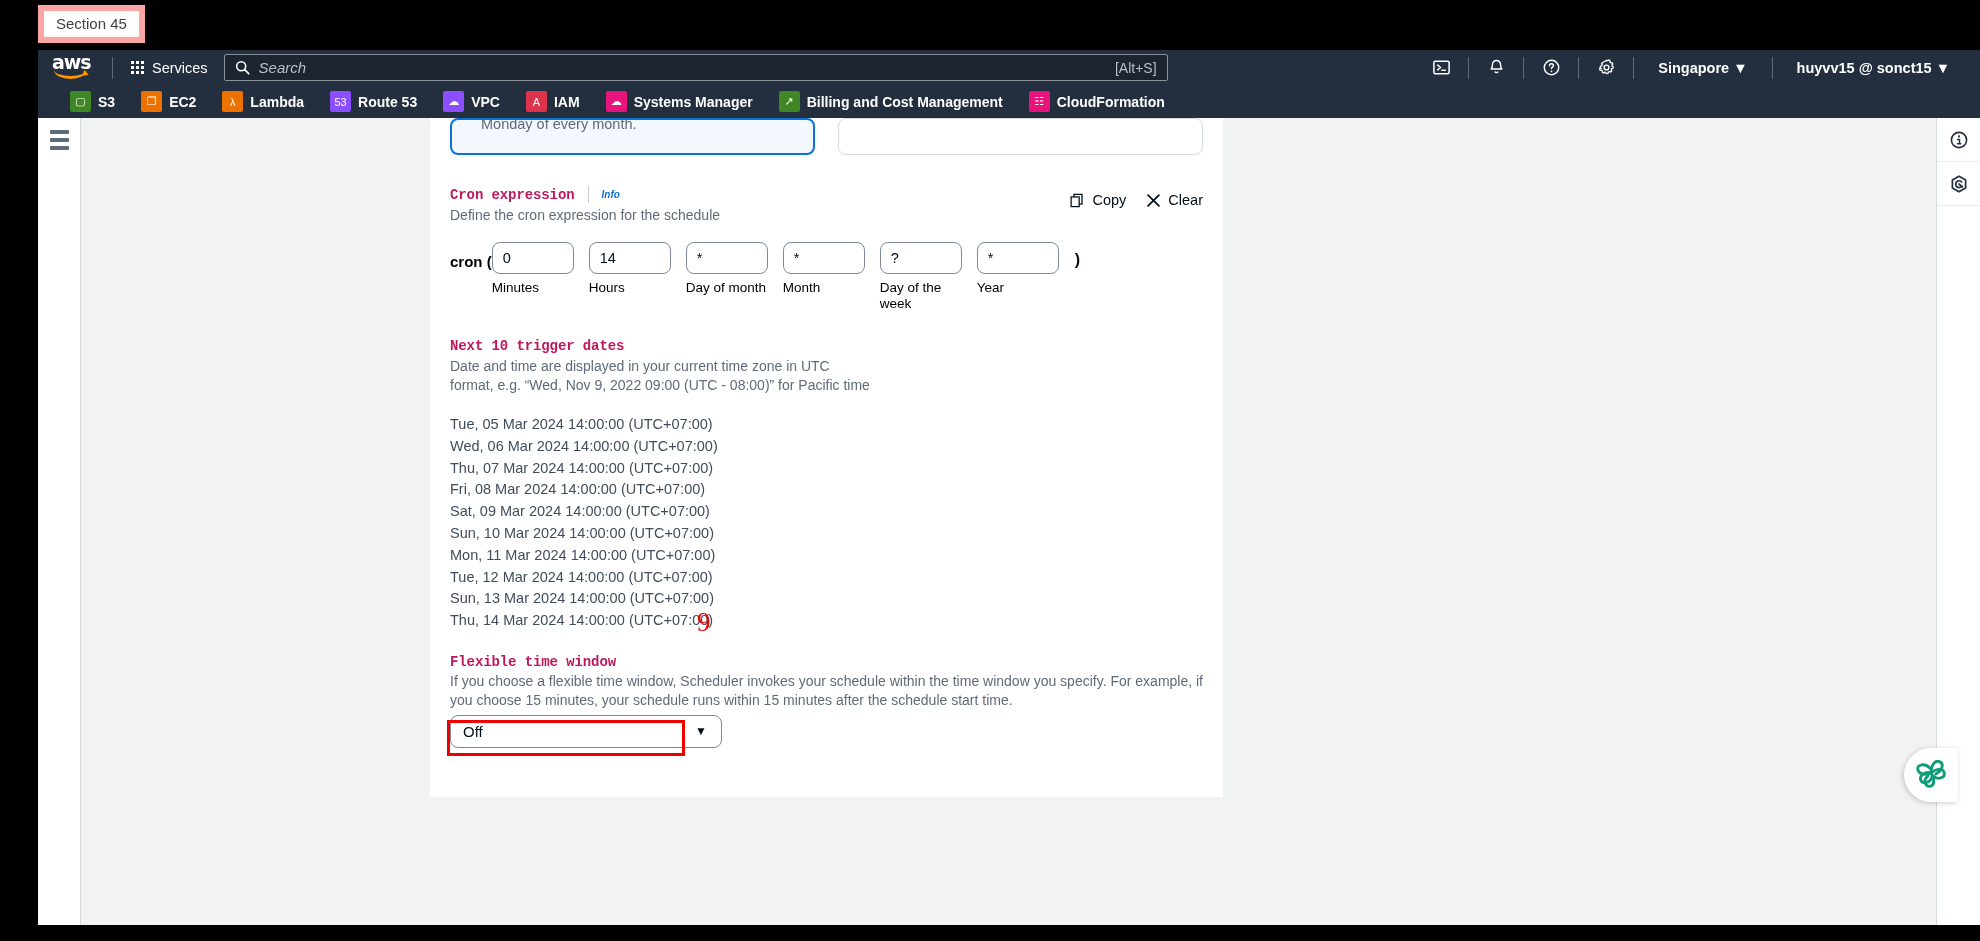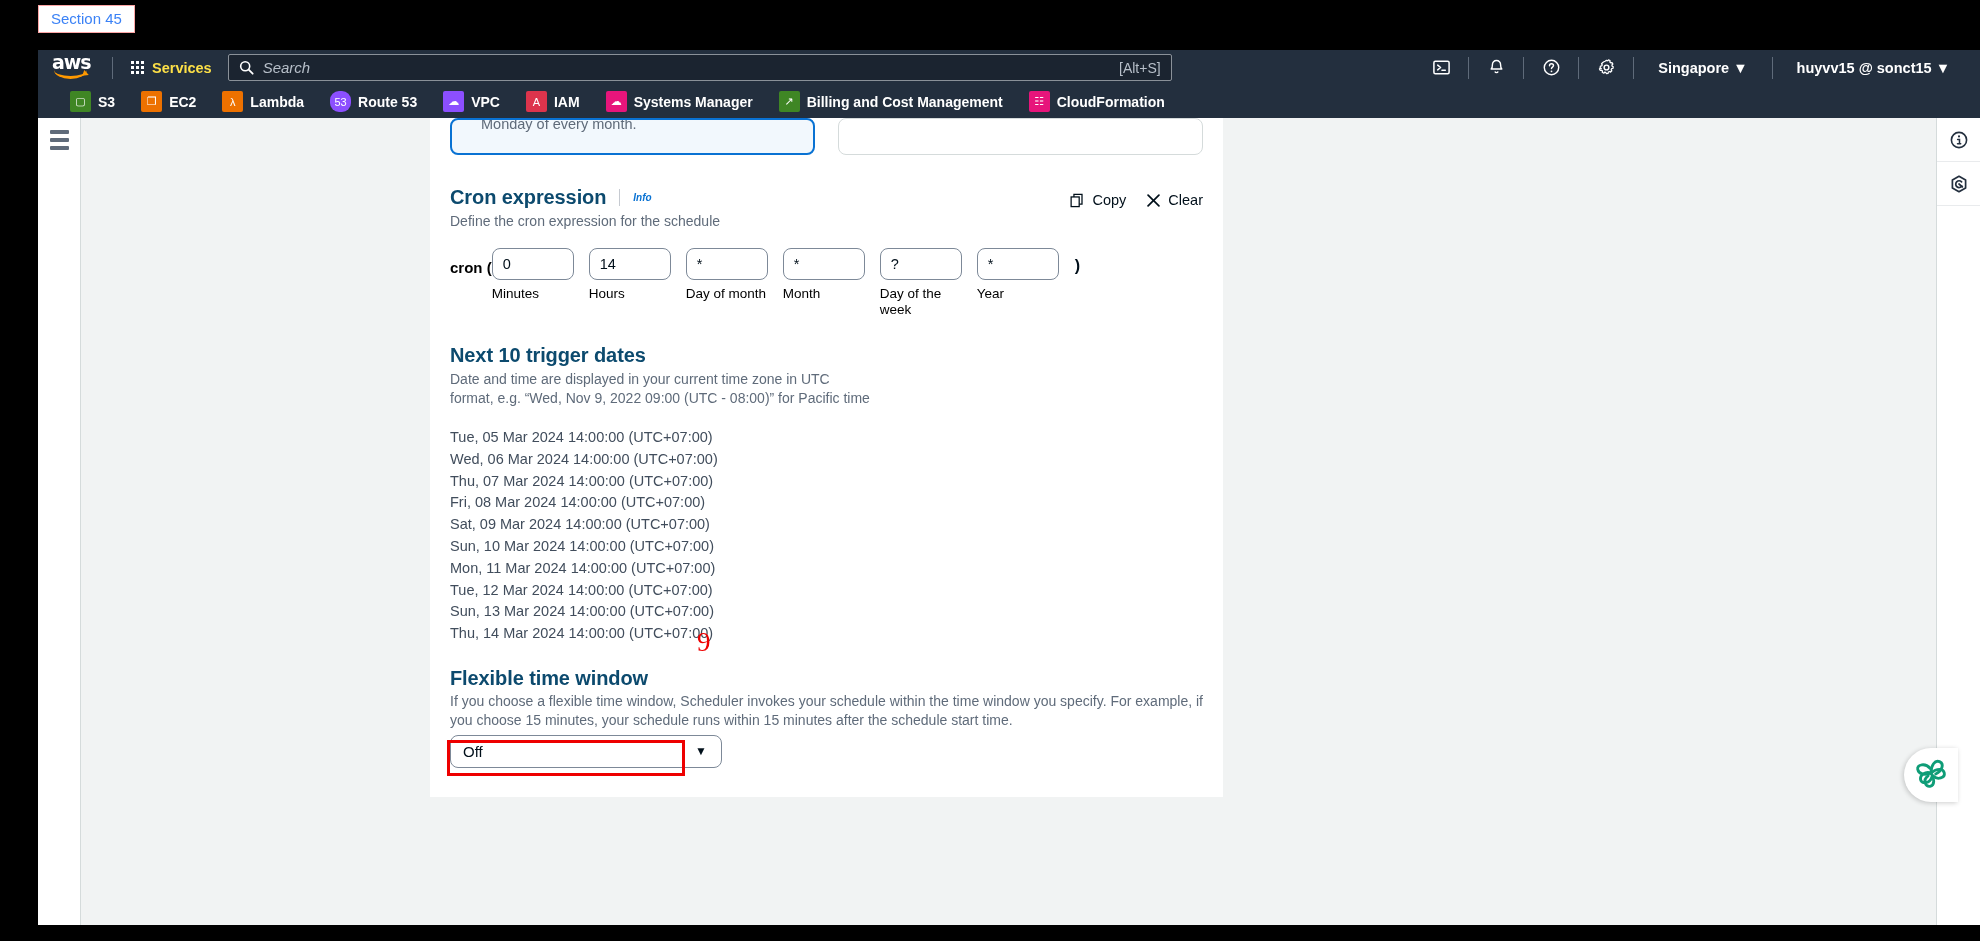--- a/index.html
+++ b/index.html
@@ -6,23 +6,23 @@
   html, body {
     width: 1980px; height: 941px;
     background: #000;
     font-family: "Liberation Sans", sans-serif;
     overflow: hidden;
   }
 
   
   .section-chip {
     position: absolute; left: 38px; top: 5px;
-    background: #ffffff; border: 1px solid #fca5a5;
+    background: #ffffff; border: 6px solid #fca5a5;
     padding: 5px 12px 6px 12px;
-    font-size: 15px; color: #3b82f6; line-height: 1;
+    font-size: 15px; color: #404040; line-height: 1;
     z-index: 50;
   }
 
   
   .viewport {
     position: absolute; left: 38px; top: 50px;
     width: 1942px; height: 875px;
     background: #f1f3f3;
     overflow: hidden;
   }
@@ -52,21 +52,21 @@
   .aws-logo .smile:after {
     content:""; position:absolute; right:-2px; top:1px;
     border-left: 6px solid #ff9900;
     border-top: 3px solid transparent;
     border-bottom: 3px solid transparent;
     transform: rotate(22deg);
   }
   .nav-div { width: 1px; height: 22px; background: #5f6b7a; margin: 0 10px; flex: none; }
   .services-btn {
     display: flex; align-items: center; gap: 8px;
-    color: #fde047; font-size: 14.5px; font-weight: bold;
+    color: #ffffff; font-size: 14.5px; font-weight: normal;
     padding: 4px 8px; cursor: pointer; flex: none;
   }
   .grid-icon { display: grid; grid-template-columns: repeat(3, 3px); gap: 2px; }
   .grid-icon i { width: 3px; height: 3px; background: #fff; display: block; }
 
   .searchwrap {
     flex: none; margin-left: 8px;
     width: 944px; height: 27px;
     background: #1b2430; border: 1px solid #8a9199;
     border-radius: 2px;
@@ -101,21 +101,21 @@
   }
   .svcicon {
     width: 21px; height: 21px; border-radius: 2px; flex: none;
     display: flex; align-items: center; justify-content: center;
     font-size: 11px; color: #fff; font-weight: normal;
     overflow: hidden;
   }
   .ic-s3 { background: #3f8624; }
   .ic-ec2 { background: #ed7100; }
   .ic-lam { background: #ed7100; }
-  .ic-r53 { background: #8c4fff; border-radius: 9px; }
+  .ic-r53 { background: #8c4fff; }
   .ic-vpc { background: #8c4fff; }
   .ic-iam { background: #dd344c; }
   .ic-ssm { background: #e7157b; }
   .ic-bill { background: #3f8624; }
   .ic-cfn { background: #e7157b; }
 
   
   .bodyarea {
     position: relative;
     height: 807px; background: #f1f3f3;
@@ -156,22 +156,23 @@
     background: #fff; position: relative; overflow: hidden;
   }
   .radio-card.sel { border: 2px solid #0972d3; background: #f2f8fd; }
   .rc-txt {
     position: absolute; left: 30px; top: -24px;
     font-size: 14.5px; color: #5f6b7a; line-height: 19px; width: 320px;
   }
   .radio-card.sel .rc-txt { left: 29px; }
 
   h2.sect {
-    font-size: 20px; color: #0c4a6e; font-weight: bold;
+    font-size: 14px; color: #be185d; font-weight: bold;
     letter-spacing: -0.1px;
+    font-family: Liberation Mono, monospace;
   }
   .hdr-line { display: flex; align-items: center; gap: 0; }
   .hdr-div { width: 1px; height: 17px; background: #c6cad1; margin: 0 13px; }
   .info-link { color: #0972d3; font-size: 10px; font-weight: bold; cursor: pointer; font-style: italic; }
   .sub { font-size: 14px; color: #5f6b7a; margin-top: 3px; line-height: 19px; }
 
   .copyclear { position: absolute; right: 20px; display: flex; gap: 20px; align-items: center; }
   .cc-btn { display: flex; align-items: center; gap: 7px; font-size: 14.5px; color: #000f1a; cursor: pointer; }
 
   .cronrow { display: flex; align-items: flex-start; gap: 0; margin-top: 17px; }

